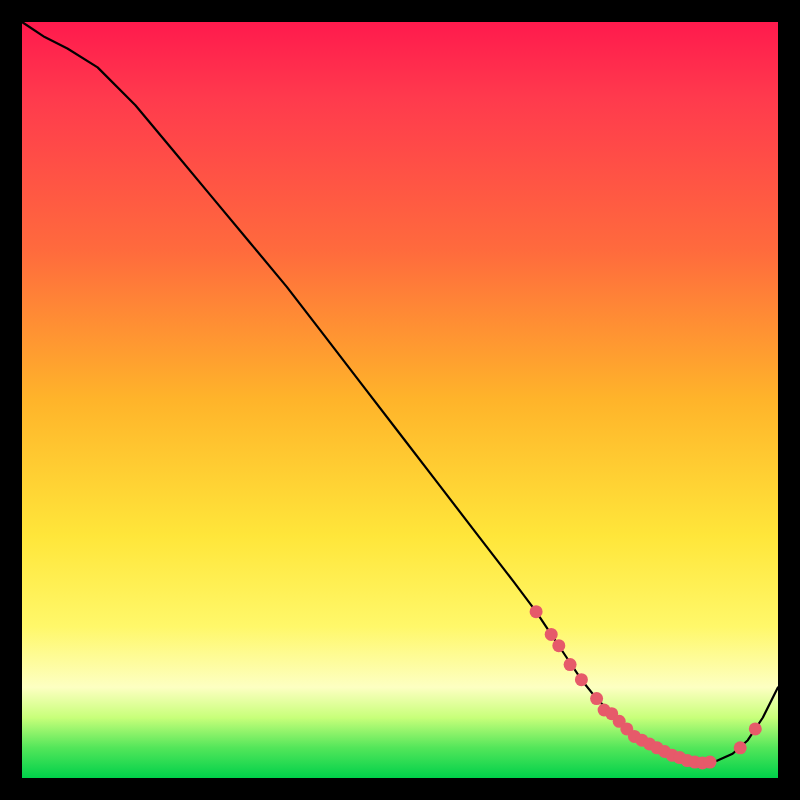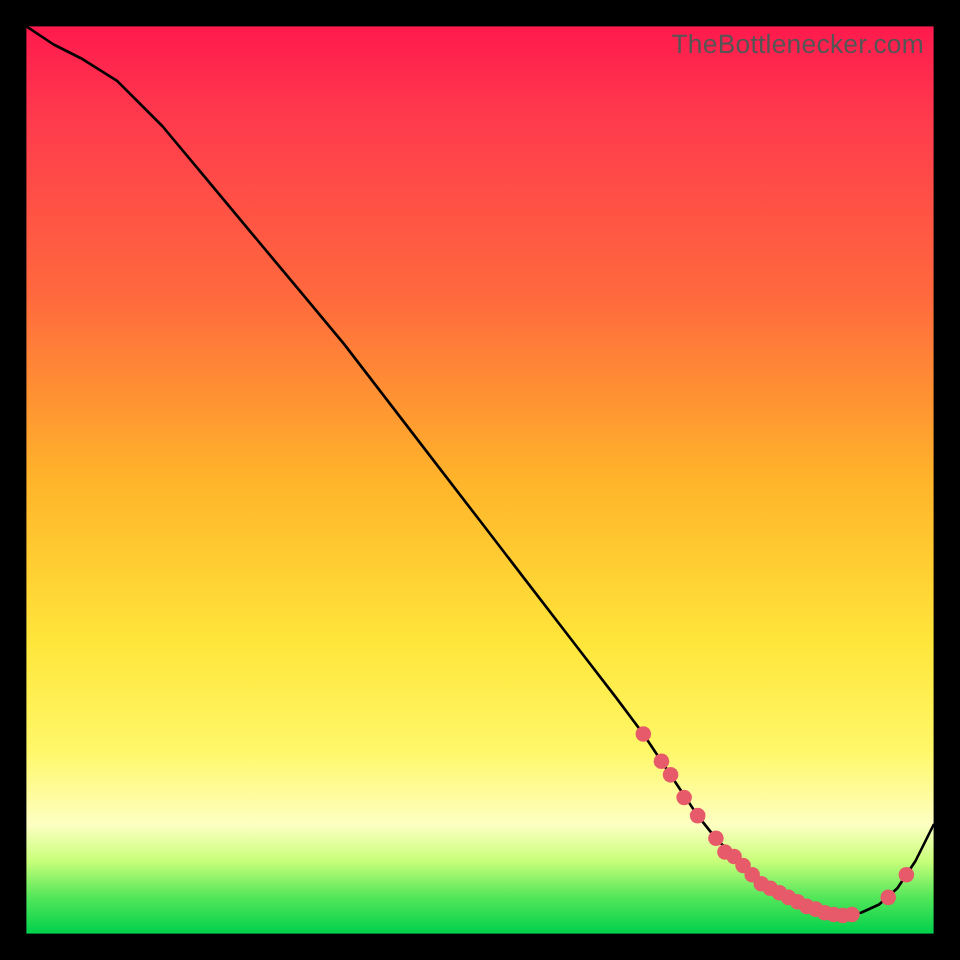--- a/index.html
+++ b/index.html
@@ -66,21 +66,20 @@
   .marker {
     fill: #e65a6a;
     stroke: none;
   }
 </style>
 </head>
 <body>
 
 <div class="frame">
   <div class="plot">
-    <div class="watermark">TheBottlenecker.com</div>
     <svg class="curve" viewBox="0 0 756 756">
       <path id="curve-path" class="line" d="M0.0 0.0 L22.7 15.1 L45.4 26.5 L75.6 45.4 L113.4 83.2 L151.2 128.5 L189.0 173.9 L226.8 219.2 L264.6 264.6 L302.4 313.7 L340.2 362.9 L378.0 412.0 L415.8 461.2 L453.6 510.3 L491.4 559.4 L514.1 589.7 L529.2 612.4 L544.3 635.0 L559.4 657.7 L574.6 676.6 L589.7 691.7 L604.8 706.9 L619.9 718.2 L635.0 725.8 L650.2 733.3 L665.3 738.6 L680.4 740.9 L695.5 738.6 L710.6 731.8 L725.8 718.2 L740.9 695.5 L756.0 665.3"></path>
       <g id="markers">
           <circle cx="514.1" cy="589.7" r="6.5" class="marker"></circle>
           <circle cx="529.2" cy="612.4" r="6.5" class="marker"></circle>
           <circle cx="536.8" cy="623.7" r="6.5" class="marker"></circle>
           <circle cx="548.1" cy="642.6" r="6.5" class="marker"></circle>
           <circle cx="559.4" cy="657.7" r="6.5" class="marker"></circle>
           <circle cx="574.6" cy="676.6" r="6.5" class="marker"></circle>
           <circle cx="582.1" cy="688.0" r="6.5" class="marker"></circle>

